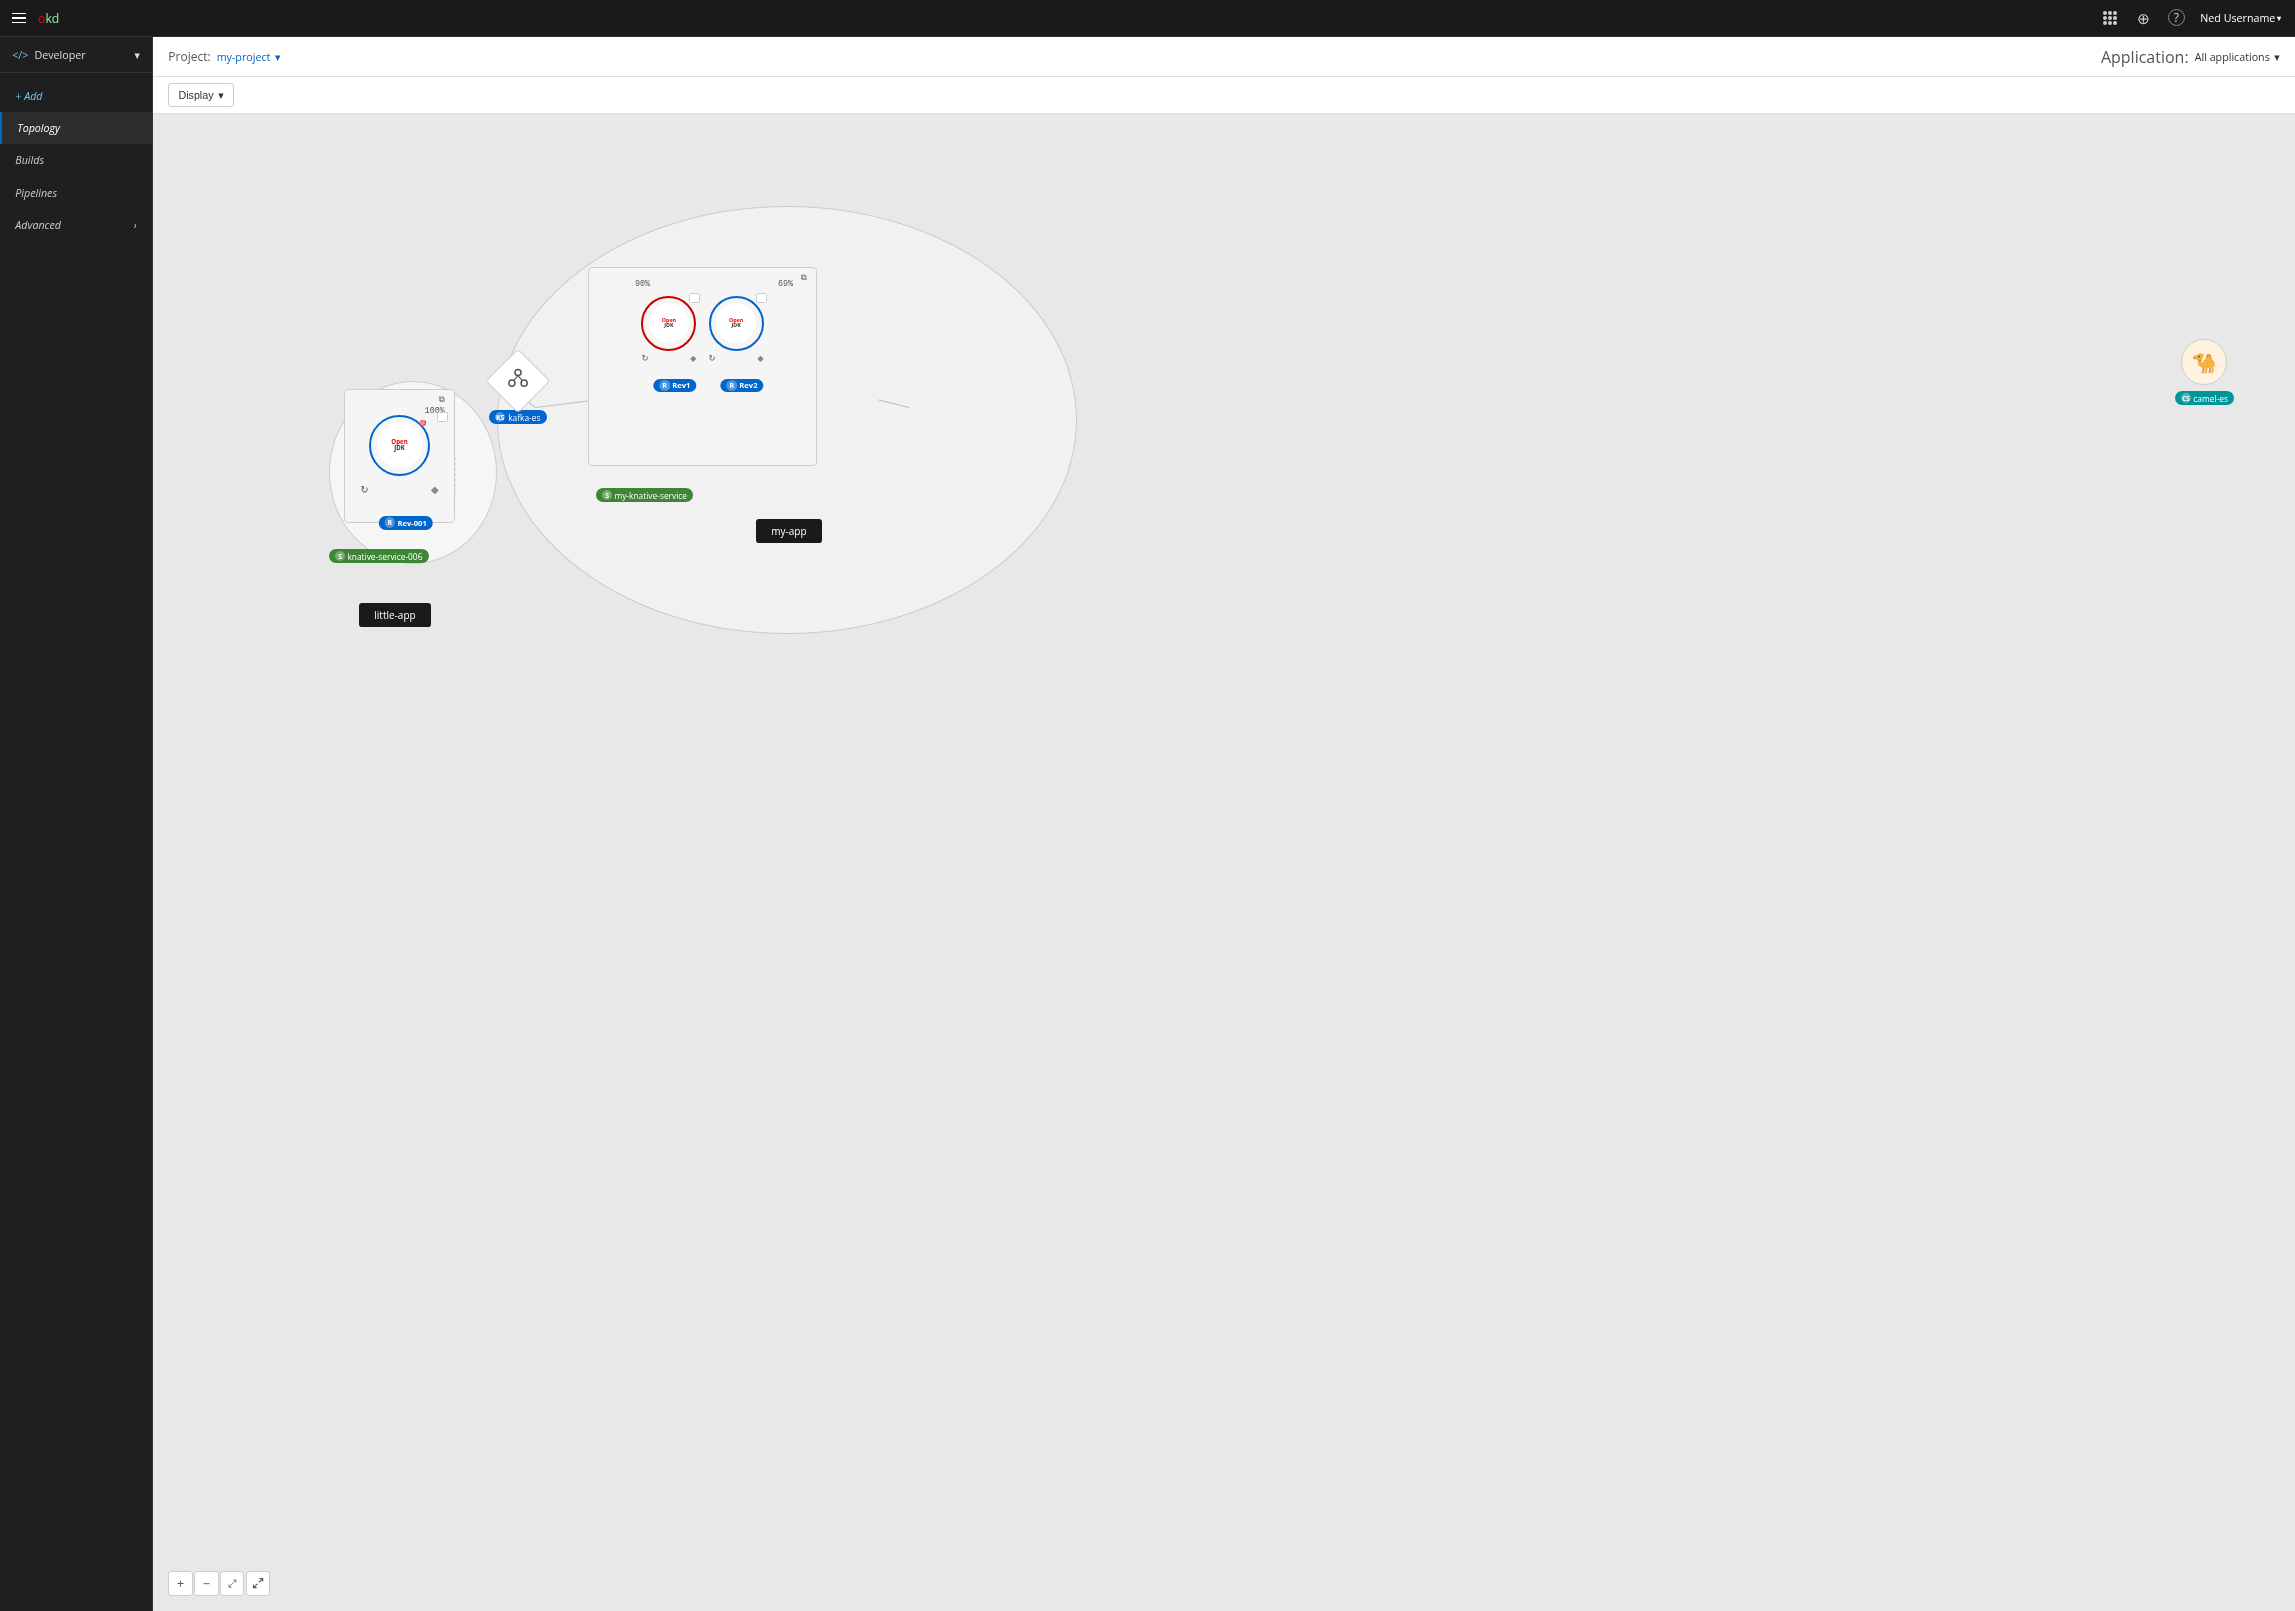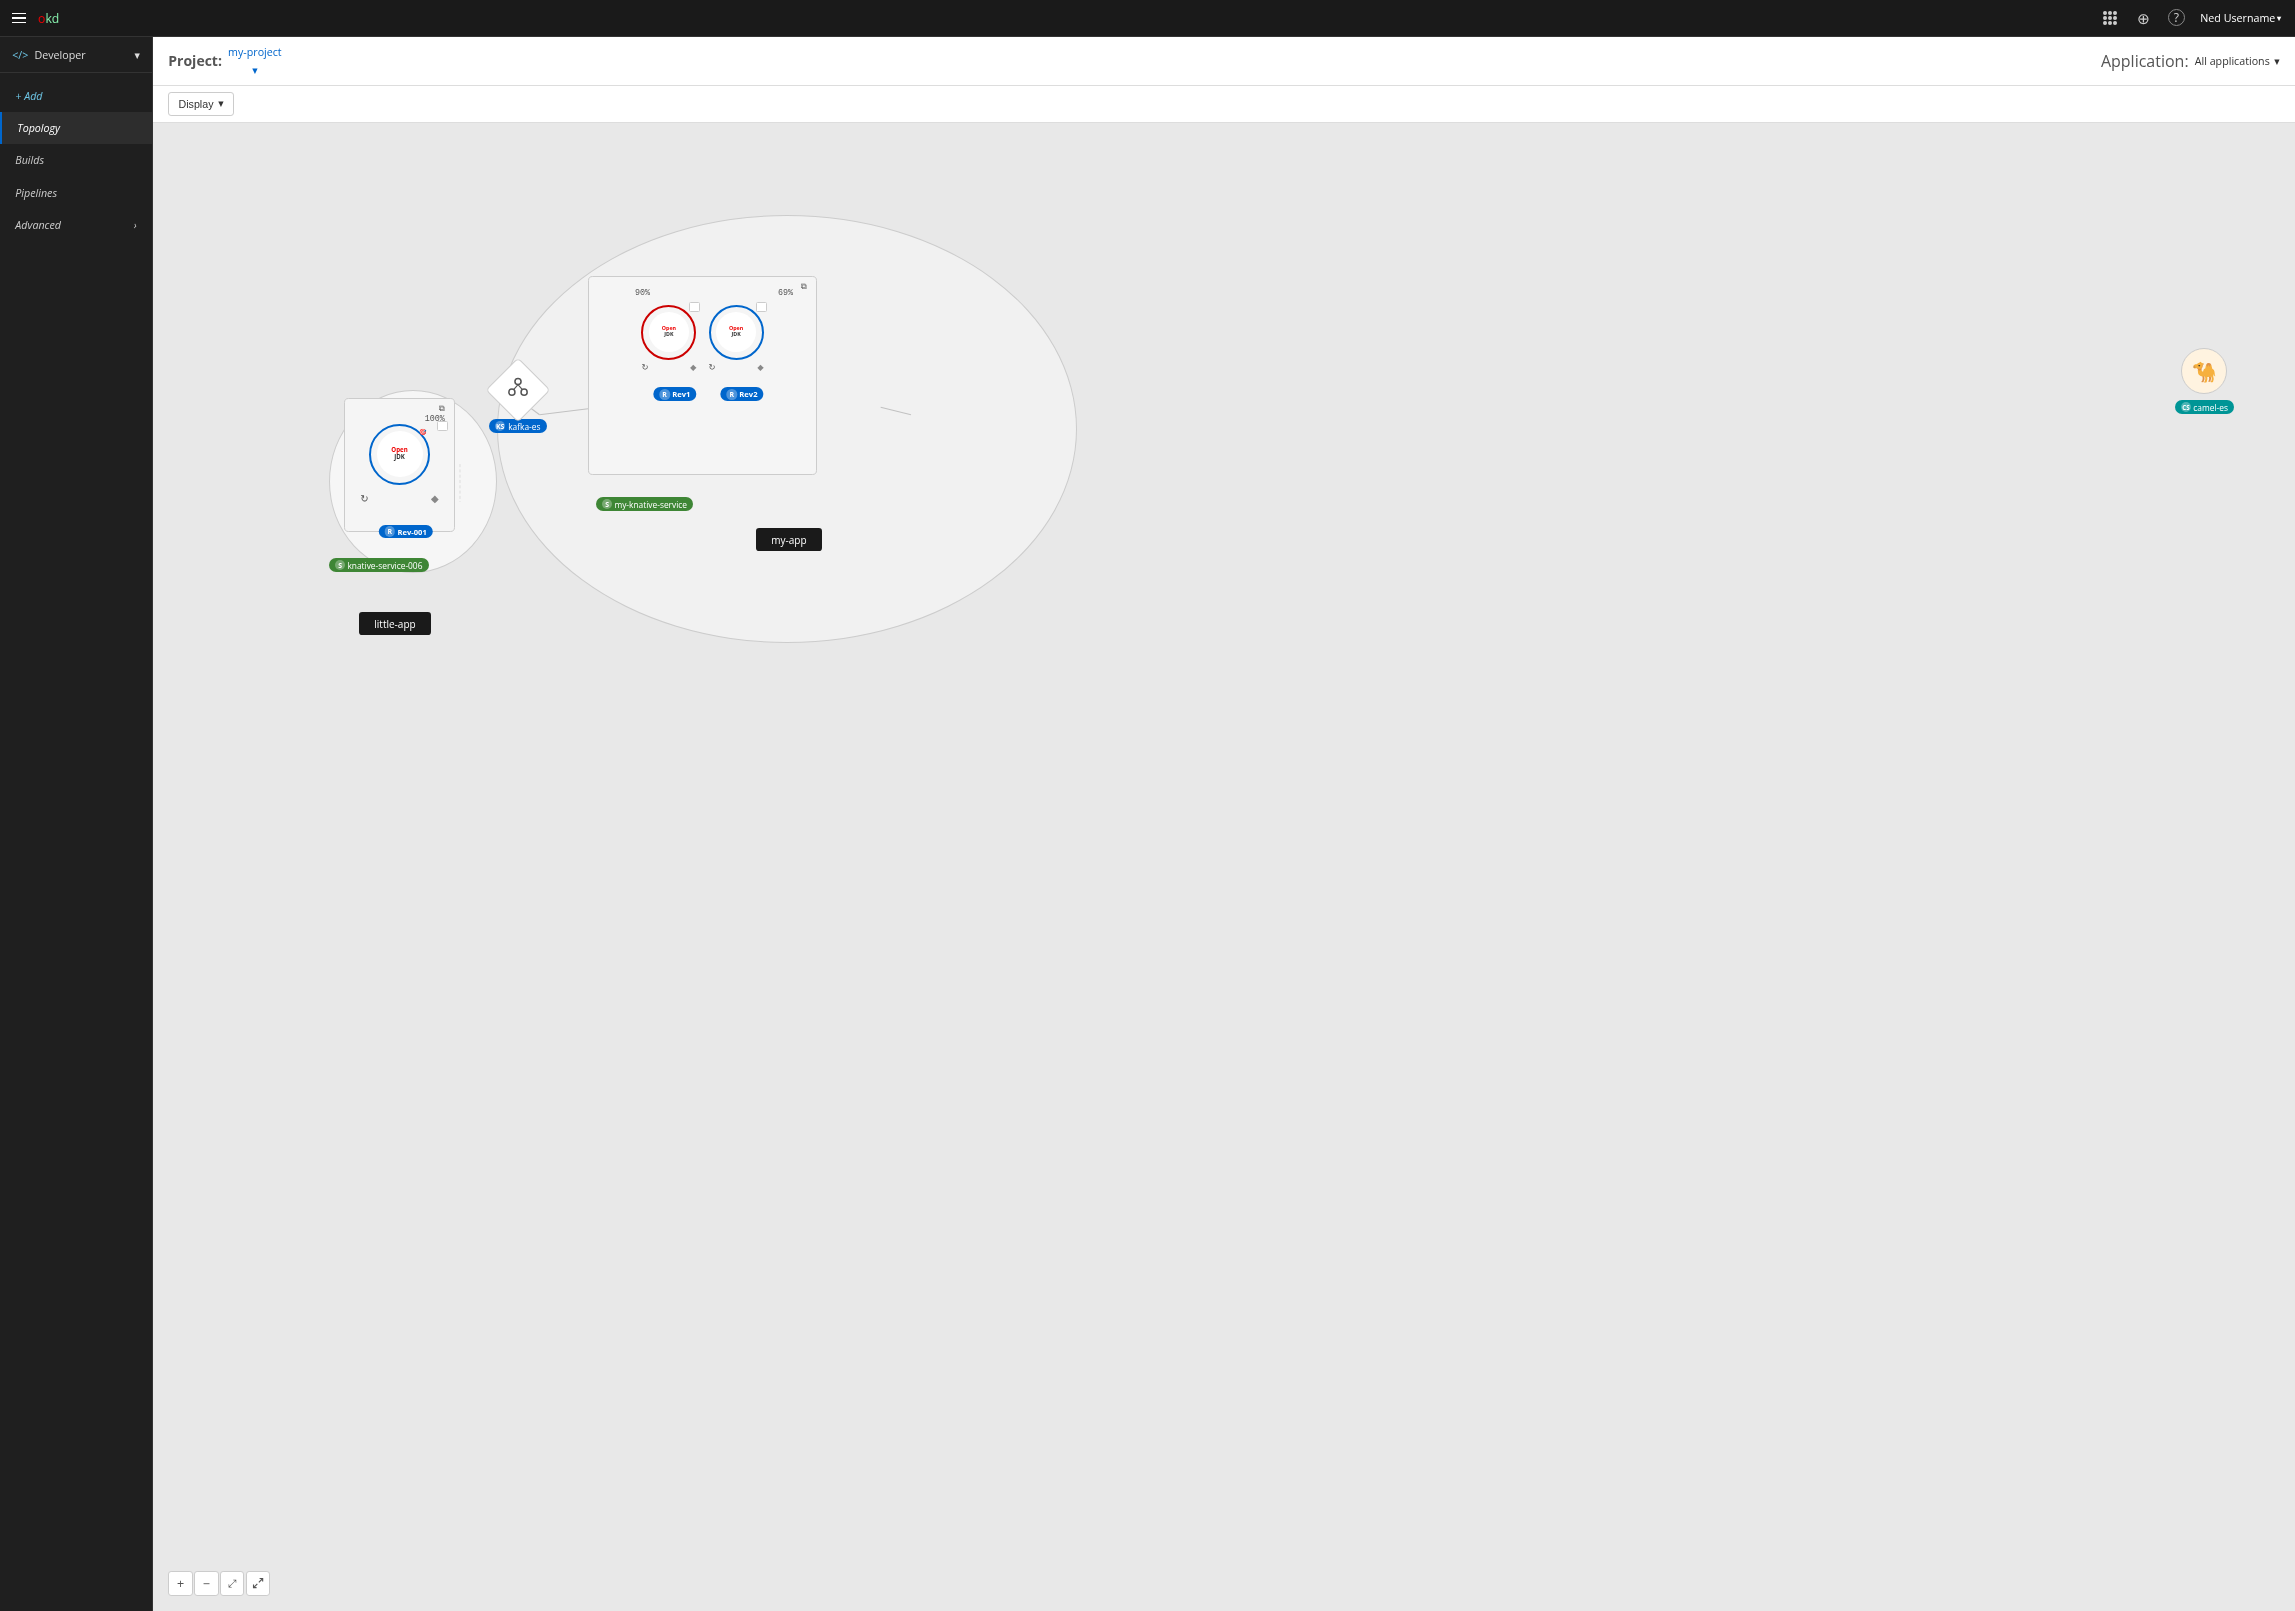--- a/index.html
+++ b/index.html
@@ -87,22 +87,22 @@
     .sub-header {
       background: #fff;
       padding: 7.6px 15.3px;
       display: flex;
       align-items: center;
       justify-content: space-between;
       border-bottom: 0.8px solid #ddd;
       min-height: 40px;
     }
     .sub-header-left { display: flex; align-items: center; gap: 6.1px; }
-    .project-label { font-size: 14px; color: #555; font-weight: bold; }
-    .project-selector { display: flex; align-items: center; gap: 4.6px; cursor: pointer; font-size: 10.7px; color: #06c; font-weight: 500; flex-direction: column; }
+    .project-label { font-size: 12px; color: #555; }
+    .project-selector { display: flex; align-items: center; gap: 4.6px; cursor: pointer; font-size: 10.7px; color: #06c; font-weight: 500; }
     .sub-header-right { display: flex; align-items: center; gap: 6.1px; }
     .app-label { font-size: 16px; color: #555; }
     .app-selector { display: flex; align-items: center; gap: 4.6px; cursor: pointer; font-size: 10.7px; color: #333; }
 
     
     .toolbar {
       background: #fff;
       padding: 6.1px 15.3px;
       border-bottom: 0.8px solid #ddd;
     }

